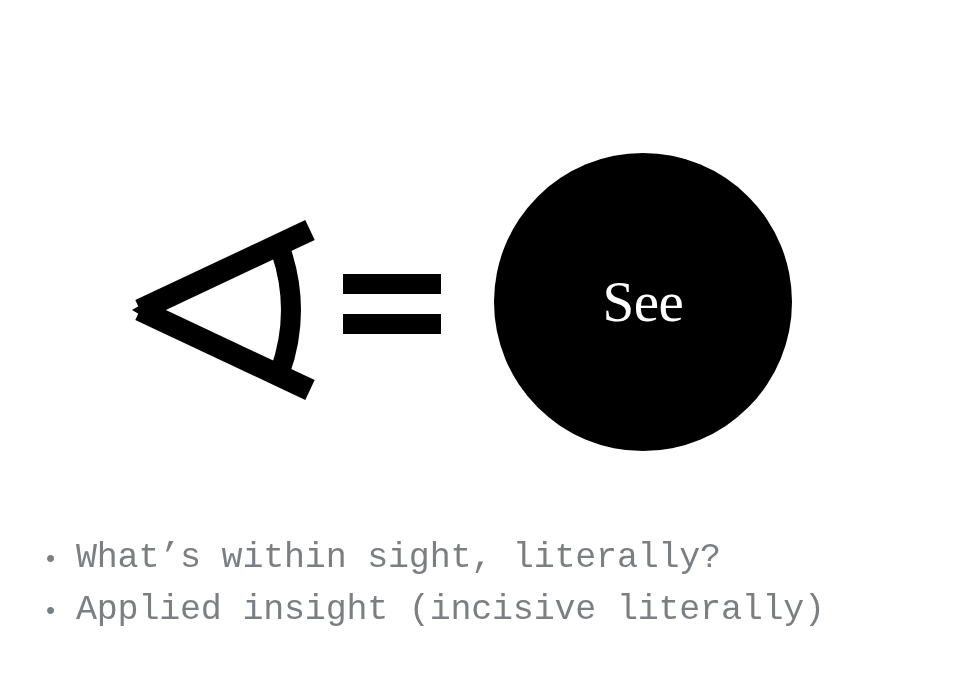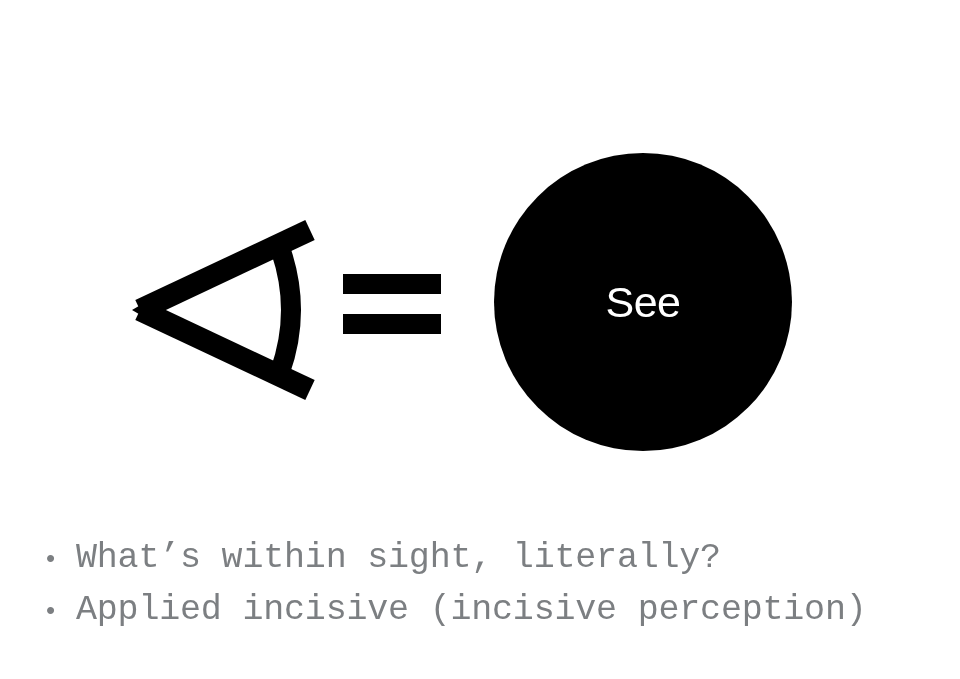--- a/index.html
+++ b/index.html
@@ -63,25 +63,26 @@
     height: 298px;
     border-radius: 50%;
     background: #000000;
     display: flex;
     flex-direction: column;
     align-items: center;
     justify-content: center;
   }
   .badge-line {
     color: #ffffff;
-    font-size: 43px;
+    font-size: 57px;
     line-height: 62px;
     font-weight: 400;
     letter-spacing: -0.5px;
     text-align: center;
+    font-family: Liberation Serif, serif;
   }
 
   
   .bullet-list {
     position: absolute;
     left: 46px;
     top: 532px;
     width: 860px;
     margin: 0;
     padding: 0;
@@ -140,17 +141,17 @@
 
   </div>
 
   <ul class="bullet-list">
     <li class="bullet-item">
       <span class="bullet-dot">•</span>
       <span class="bullet-text">What’s within sight, literally?</span>
     </li>
     <li class="bullet-item">
       <span class="bullet-dot">•</span>
-      <span class="bullet-text">Applied incisive (incisive perception)</span>
+      <span class="bullet-text">Applied insight (incisive literally)</span>
     </li>
   </ul>
 
 </div>
 
 </body></html>

